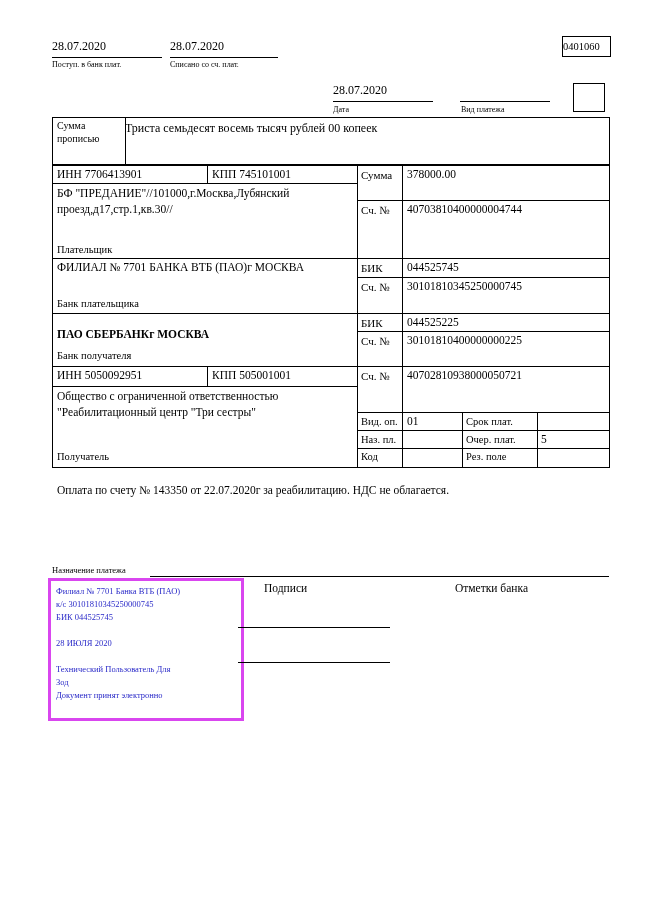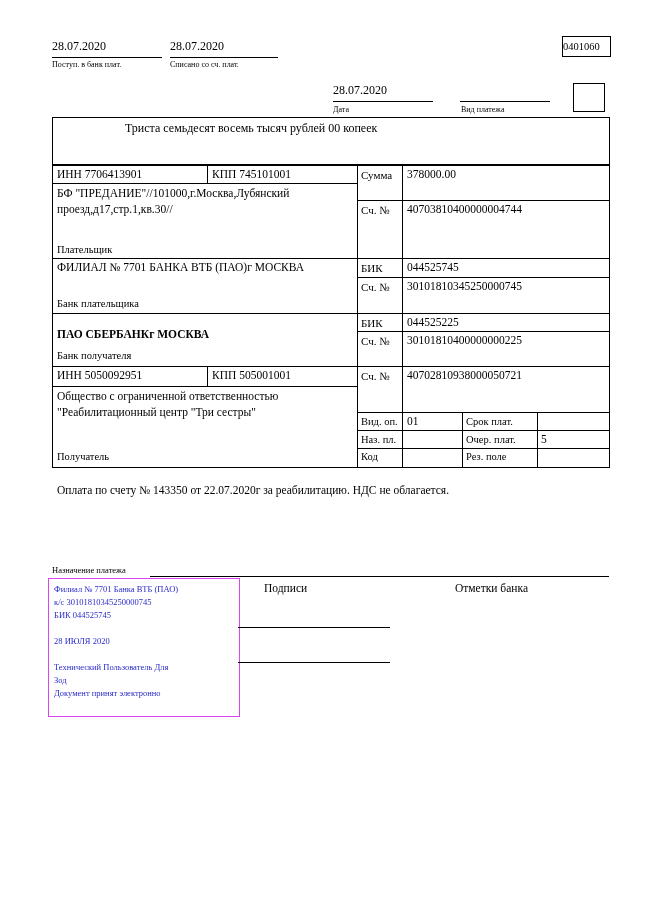--- a/index.html
+++ b/index.html
@@ -15,21 +15,21 @@
   .lbl { position:absolute; font-size:10.5px; line-height:1.2; white-space:nowrap; }
   .small { position:absolute; font-size:8px; line-height:1.2; white-space:nowrap; }
   .ul-field { position:absolute; border-bottom:1px solid #000; font-size:12px; padding-bottom:3px; line-height:1.15; }
   .ul-line { position:absolute; border-bottom:1px solid #000; height:0; }
   .code-box { position:absolute; border:1px solid #000; font-size:10.5px; text-align:left; }
   .empty-box { position:absolute; border:1px solid #000; }
   .doc-title { position:absolute; font-size:12.5px; font-weight:bold; white-space:nowrap; }
   .amount-box { position:absolute; border:1px solid #000; }
   .amount-label { position:absolute; left:0; top:0; bottom:0; width:64px; border-right:1px solid #000; font-size:10px; padding:2px 4px; line-height:1.25; }
   .amount-value { position:absolute; left:72px; right:4px; top:3px; font-size:12px; line-height:1.2; }
-  .stamp-box { position:absolute; border:1px solid #d946ef; color:#2a2ac8; font-size:8.5px; padding:4px 5px; }
+  .stamp-box { position:absolute; border:3px solid #d946ef; color:#2a2ac8; font-size:8.5px; padding:4px 5px; }
   .stamp-line { min-height:13px; line-height:13px; white-space:nowrap; }
   .sig-line { position:absolute; border-bottom:1px solid #000; }
   .ep-box { position:absolute; border:1px solid #000; }
   .ep-title { font-size:10px; font-weight:bold; margin:4px 0 2px 40px; }
   .ep-name { font-size:9.5px; margin-left:5px; }
   .ep-kind { font-size:9.5px; font-style:italic; margin-left:9px; }
   .ep-validity { font-size:10px; font-weight:bold; margin:1px 0 0 31px; }
 </style>
 </head>
 <body>
@@ -42,20 +42,21 @@
   <div class="small" style="left:170px;top:60px;">Списано со сч. плат.</div>
   <div class="code-box" style="left:562px;top:36px;width:47px;height:19px;line-height:19px;">0401060</div>
 
   <div class="ul-field" style="left:333px;top:84px;width:100px;">28.07.2020</div>
   <div class="small" style="left:333px;top:105px;">Дата</div>
   <div class="ul-line" style="left:460px;top:101px;width:90px;"></div>
   <div class="small" style="left:461px;top:105px;">Вид платежа</div>
   <div class="empty-box" style="left:573px;top:83px;width:30px;height:27px;"></div>
 
   <div class="amount-box" style="left:52px;top:117px;width:556px;height:46px;">
+    <div class="amount-label">Сумма прописью</div>
     <div class="amount-value">Триста семьдесят восемь тысяч рублей 00 копеек</div>
   </div>
 
   <div class="hl" style="left:52px;top:165px;width:557px;"></div>
   <div class="hl" style="left:52px;top:183px;width:305px;"></div>
   <div class="hl" style="left:357px;top:200px;width:252px;"></div>
   <div class="hl" style="left:52px;top:258px;width:557px;"></div>
   <div class="hl" style="left:357px;top:277px;width:252px;"></div>
   <div class="hl" style="left:52px;top:313px;width:557px;"></div>
   <div class="hl" style="left:357px;top:331px;width:252px;"></div>

